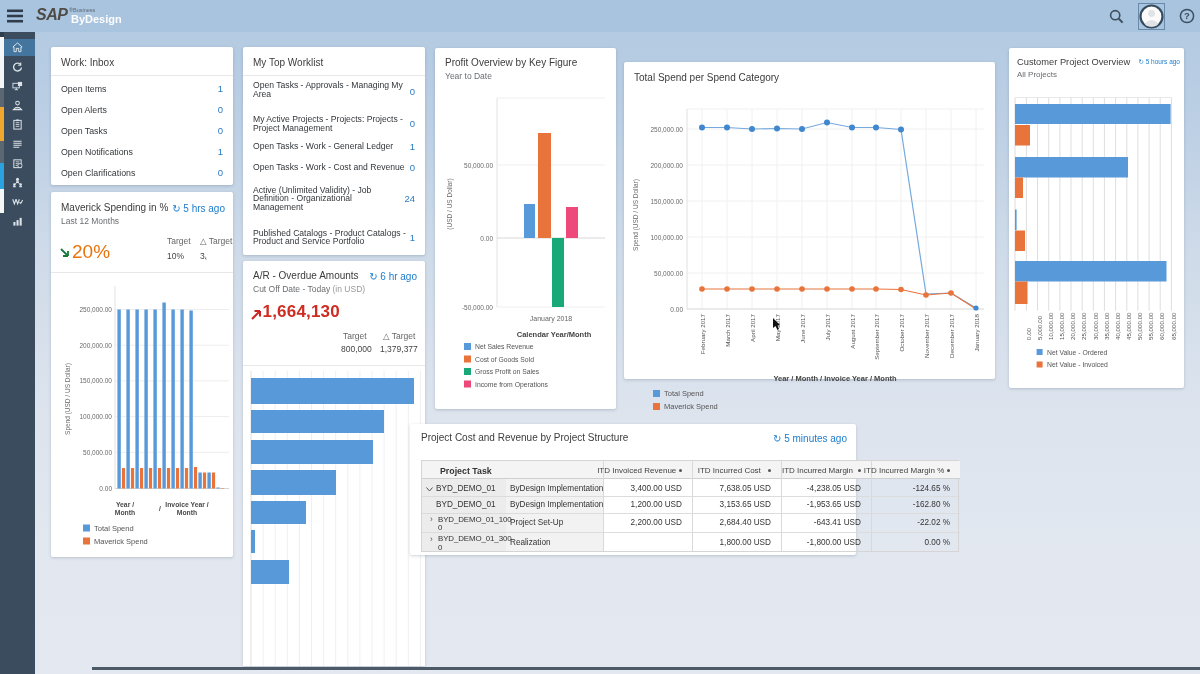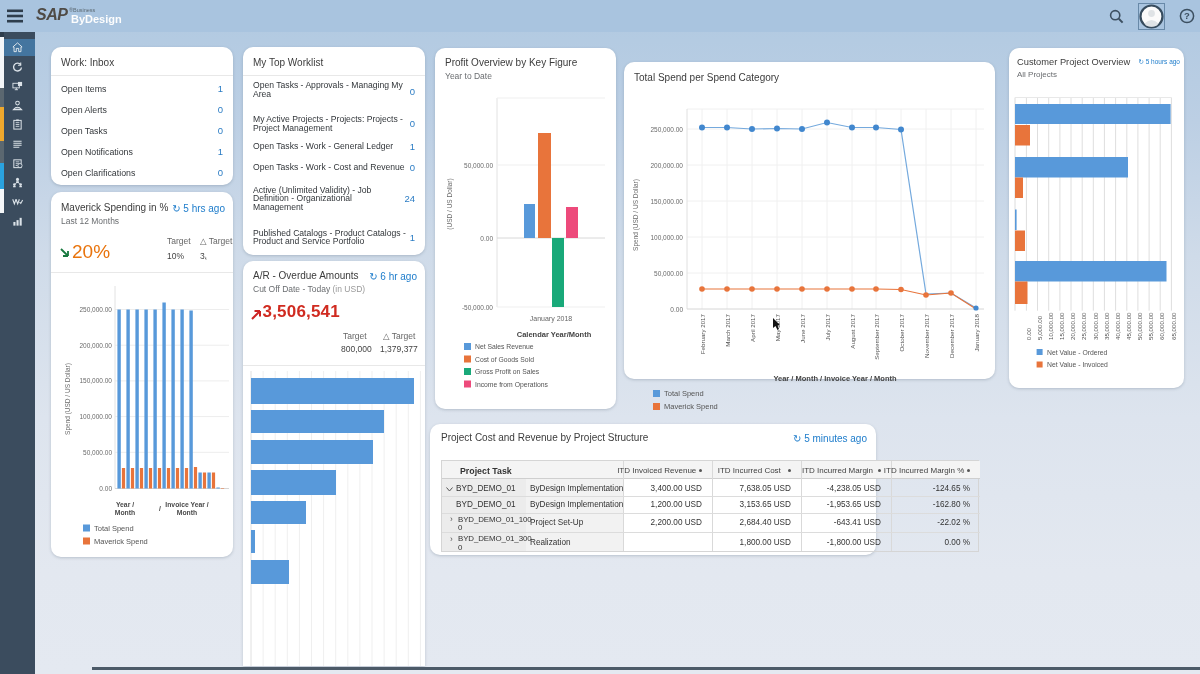--- a/index.html
+++ b/index.html
@@ -4,21 +4,21 @@
 <style>
 * { margin:0; padding:0; box-sizing:border-box; }
 html,body { width:1200px; height:674px; overflow:hidden; }
 body { font-family:"Liberation Sans", sans-serif; position:relative;
   background:linear-gradient(180deg,#b0c9e1 0%,#bccfe4 18%,#cfdbe9 38%,#dde4ee 62%,#e3e8f0 85%,#e4e9f1 100%); }
 #topbar { position:absolute; left:0; top:0; width:1200px; height:32px; background:#a9c4df; }
 #sidebar { position:absolute; left:0; top:32px; width:35px; height:642px; background:#3b4c5e; }
 #activeitem { position:absolute; left:0; top:7px; width:35px; height:17px; background:#44759f; }
 .sicon { position:absolute; left:12px; width:11px; height:11px; }
 #strip { position:absolute; left:0; top:32px; width:4px; height:181px; }
-.card { position:absolute; background:#ffffff; border-radius:10px; box-shadow:0 1px 3px rgba(60,80,100,0.25); }
+.card { position:absolute; background:#ffffff; border-radius:2px; box-shadow:0 1px 3px rgba(60,80,100,0.25); }
 .ctitle { position:absolute; font-size:10px; color:#3c3c3c; white-space:nowrap; }
 .csub { position:absolute; font-size:8.5px; color:#6a6d70; white-space:nowrap; }
 .stamp { position:absolute; font-size:10px; color:#1d7ccb; white-space:nowrap; }
 .sep { position:absolute; left:0; width:100%; height:1px; background:#e8e8e8; }
 .li { position:absolute; font-size:8.8px; color:#32363a; }
 .wli { position:absolute; left:10px; font-size:8.6px; line-height:8.4px; color:#32363a; white-space:nowrap; }
 .ln { position:absolute; font-size:9.5px; color:#2b7cc4; text-align:right; right:10px; }
 #bottomline { position:absolute; left:92px; top:666.5px; width:1108px; height:3px; background:#4c5a68; z-index:50; }
 </style>
 </head>
@@ -217,21 +217,21 @@
     <div class="ln" style="top:184.5px;">1</div>
 </div>
 
 <div class="card" style="left:243px;top:261px;width:182px;height:405px;border-bottom-left-radius:0;border-bottom-right-radius:0;">
   <div class="ctitle" style="left:10px;top:9px;">A/R - Overdue Amounts</div>
   <div class="stamp" style="right:8px;top:10px;">↻ 6 hr ago</div>
   <div class="csub" style="left:10px;top:23px;">Cut Off Date - Today <span style="color:#999">(in USD)</span></div>
   <svg width="11" height="12" style="position:absolute;left:7.5px;top:47px" viewBox="0 0 11 12">
       <path d="M1 11 L9 3 M9 3 L9 8.5 M9 3 L3.5 3" stroke="#cc2222" stroke-width="2" fill="none"></path>
     </svg>
-  <div style="position:absolute;left:19.5px;top:41px;font-size:17px;font-weight:bold;color:#d02b20;letter-spacing:0.2px;">3,506,541</div>
+  <div style="position:absolute;left:19.5px;top:41px;font-size:17px;font-weight:bold;color:#d02b20;letter-spacing:0.2px;">1,664,130</div>
   <div class="csub" style="left:100px;top:70px;color:#666;">Target</div>
   <div class="csub" style="left:140px;top:70px;color:#666;">△ Target</div>
   <div class="csub" style="left:98px;top:83px;color:#444;">800,000</div>
   <div class="csub" style="left:137px;top:83px;color:#444;">1,379,377</div>
   <div class="sep" style="top:104px;"></div>
   <svg width="182" height="301" viewBox="0 0 182 301" style="position:absolute;left:0;top:104px;">
     <g stroke="#efefef" stroke-width="1">
       <line x1="20.1" y1="6" x2="20.1" y2="301"></line>
         <line x1="32.2" y1="6" x2="32.2" y2="301"></line>
       <line x1="44.3" y1="6" x2="44.3" y2="301"></line>
@@ -427,21 +427,21 @@
       <text transform="translate(155.4 252) rotate(-90)" text-anchor="start" x="0" y="0">60,000.00</text>
       <text transform="translate(166.6 252) rotate(-90)" text-anchor="start" x="0" y="0">65,000.00</text>
     </g>
     <rect x="27.6" y="261" width="6" height="6" fill="#5899da"></rect>
     <text x="38" y="266.5" font-size="6.8" fill="#555" font-family="Liberation Sans">Net Value - Ordered</text>
     <rect x="27.6" y="273.5" width="6" height="6" fill="#e8743b"></rect>
     <text x="38" y="279" font-size="6.8" fill="#555" font-family="Liberation Sans">Net Value - Invoiced</text>
   </svg>
 </div>
 
-<div class="card" style="left:430px;top:424px;width:446px;height:131px;">
+<div class="card" style="left:410px;top:424px;width:446px;height:131px;">
   <div class="ctitle" style="left:11px;top:8px;">Project Cost and Revenue by Project Structure</div>
   <div class="stamp" style="right:9px;top:9px;">↻ 5 minutes ago</div>
   <div style="position:absolute;left:11px;top:36px;width:538px;height:92px;border:1px solid #d5d5d5;font-size:8.2px;color:#333;">
 
     <div style="position:absolute;left:0;top:0;width:538px;height:18px;background:#f4f4f4;border-bottom:1px solid #cfcfcf;"></div>
     <div style="position:absolute;left:0;top:18px;width:84px;height:72px;background:#ececec;"></div>
     <div style="position:absolute;left:84px;top:18px;width:97px;height:72px;background:#f2f2f2;"></div>
 
     <div style="position:absolute;left:181px;top:0;width:1px;height:90px;background:#d9d9d9;"></div>
     <div style="position:absolute;left:270px;top:0;width:1px;height:90px;background:#d9d9d9;"></div>

